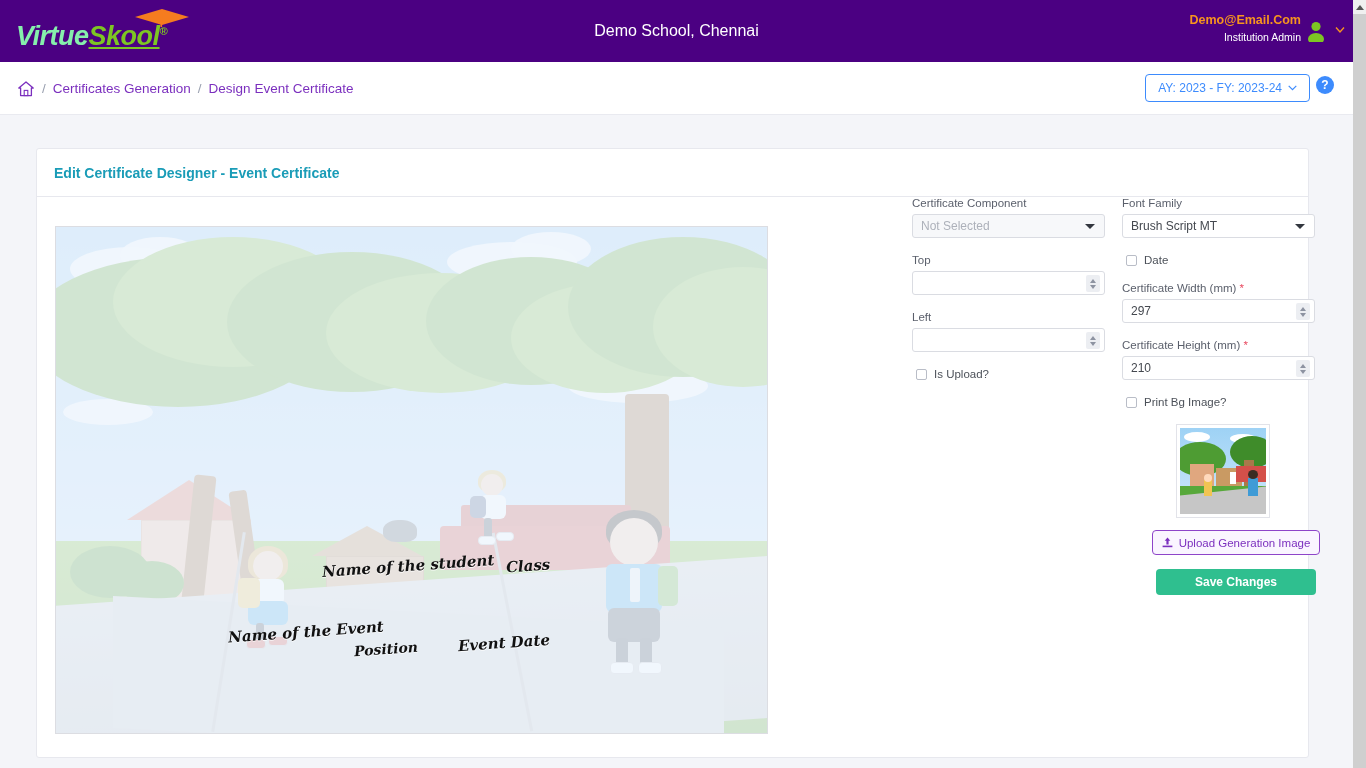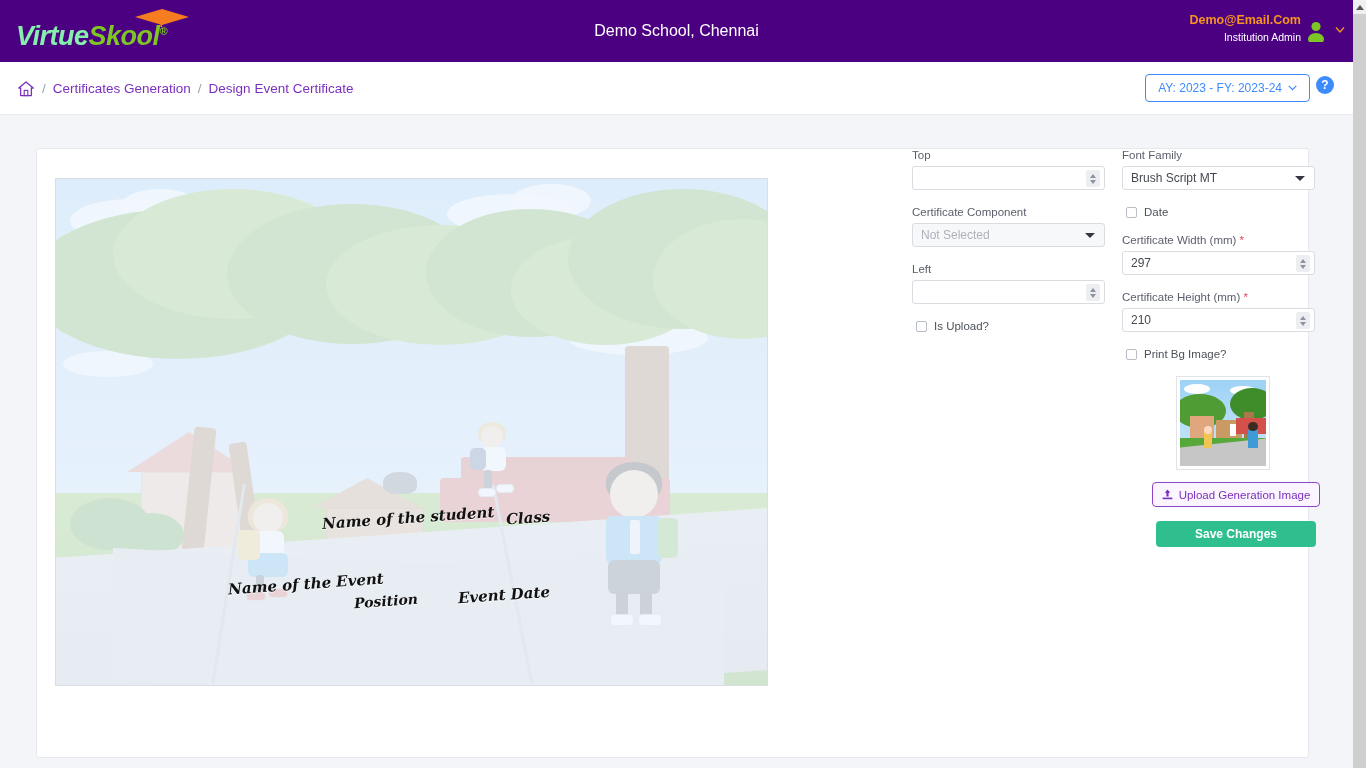--- a/index.html
+++ b/index.html
@@ -18,21 +18,21 @@
     background:#4b0082; display:flex; align-items:center;
   }
   .logo-wrap{
     position:absolute; left:16px; top:6px; width:210px; height:50px;
   }
   .logo-text{
     font-size:27px; font-weight:bold; font-style:italic;
     letter-spacing:-0.5px; line-height:50px; white-space:nowrap;
   }
   .logo-virtue{ color:#86efac; }
-  .logo-skool{ color:#7dc623; }
+  .logo-skool{ color:#7dc623;text-decoration:underline; }
   .logo-reg{ color:#7dc623; font-size:11px; vertical-align:super; }
   .cap{
     position:absolute; left:118px; top:2px; width:56px; height:22px;
   }
   .school-title{
     position:absolute; left:0; top:0; width:1353px; height:62px;
     line-height:62px; text-align:center; color:#ffffff;
     font-size:16px; pointer-events:none;
   }
   .user-block{
@@ -262,20 +262,23 @@
 
 <div class="ay-btn">
   <span>AY: 2023 - FY: 2023-24</span>
   <svg width="9" height="6" viewBox="0 0 9 6">
     <path d="M0.7 0.9 L4.5 4.6 L8.3 0.9" stroke="#3d8bfd" stroke-width="1.2" fill="none"></path>
   </svg>
 </div>
 <div class="help-icon">?</div>
 
 <div class="card">
+  <div class="card-head">
+    <span class="card-title">Edit Certificate Designer - Event Certificate</span>
+  </div>
 
   <div class="card-body">
 
     <div class="canvas">
       <div class="scene">
         <div class="sky"></div>
         <div class="cloud" style="left:2%;  top:4%;  width:120px;height:44px;"></div>
         <div class="cloud" style="left:9%;  top:2%;  width:80px; height:36px;"></div>
         <div class="cloud" style="left:55%; top:3%;  width:130px;height:40px;"></div>
         <div class="cloud" style="left:64%; top:1%;  width:80px; height:34px;"></div>
@@ -358,35 +361,35 @@
           <div class="placeholder" style="left: 450px; top: 330px; font-size: 15px; transform: rotate(-4deg);">Class</div>
           <div class="placeholder" style="left: 172px; top: 396px; font-size: 15px; transform: rotate(-4deg);">Name of the Event</div>
           <div class="placeholder" style="left: 298px; top: 414px; font-size: 14px; transform: rotate(-4deg);">Position</div>
           <div class="placeholder" style="left: 402px; top: 407px; font-size: 15px; transform: rotate(-4deg);">Event Date</div>
         </div>
     </div>
 
     <div class="col col-left">
 
       <div class="field">
+        <label class="flabel">Certificate Component</label>
+        <div class="inp disabled">
+          <span>Not Selected</span>
+          <span class="sel-caret mini"></span>
+        </div>
+      </div>
+
+      <div class="field">
         <label class="flabel">Top</label>
         <div class="inp">
           <input style="border: none; outline: none; width: 150px; font-size: 12px; font-family: &quot;Liberation Sans&quot;, sans-serif;" value="">
           <span class="stepper">
             <span class="st-up"></span>
             <span class="st-dn"></span>
           </span>
-        </div>
-      </div>
-
-      <div class="field">
-        <label class="flabel">Certificate Component</label>
-        <div class="inp disabled">
-          <span>Not Selected</span>
-          <span class="sel-caret mini"></span>
         </div>
       </div>
 
       <div class="field">
         <label class="flabel">Left</label>
         <div class="inp">
           <input style="border: none; outline: none; width: 150px; font-size: 12px; font-family: &quot;Liberation Sans&quot;, sans-serif;" value="">
           <span class="stepper">
             <span class="st-up"></span>
             <span class="st-dn"></span>

